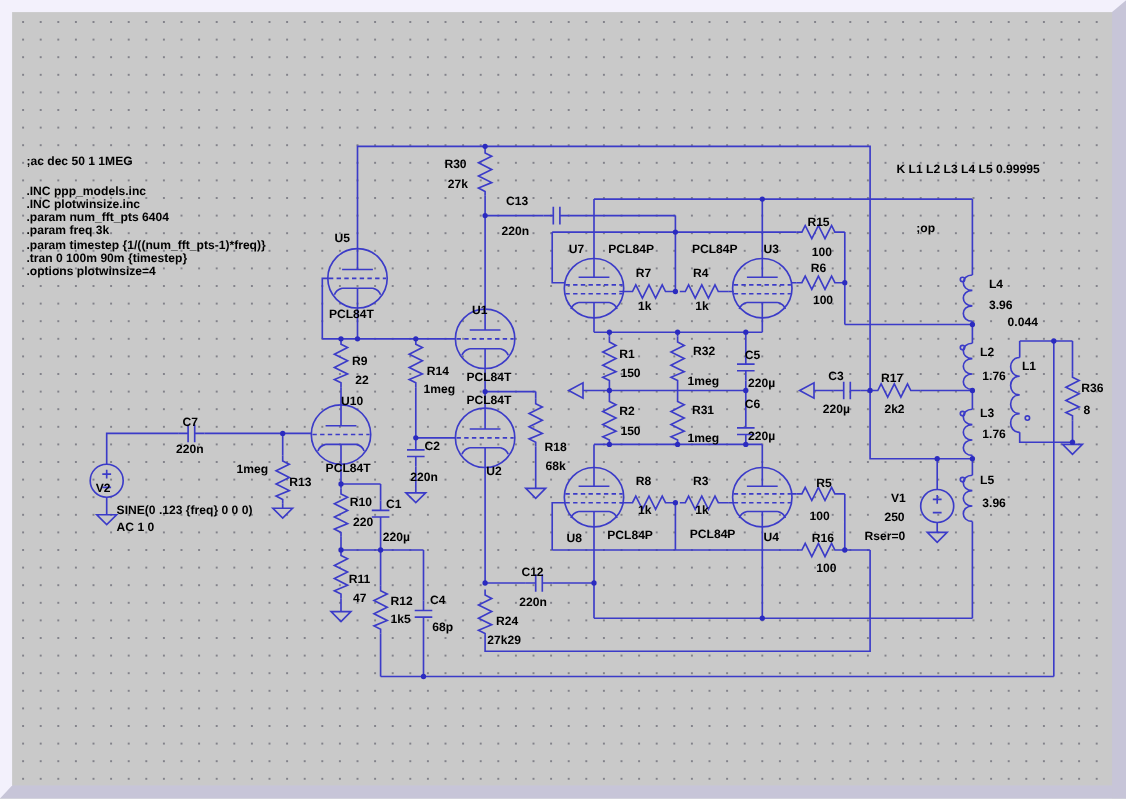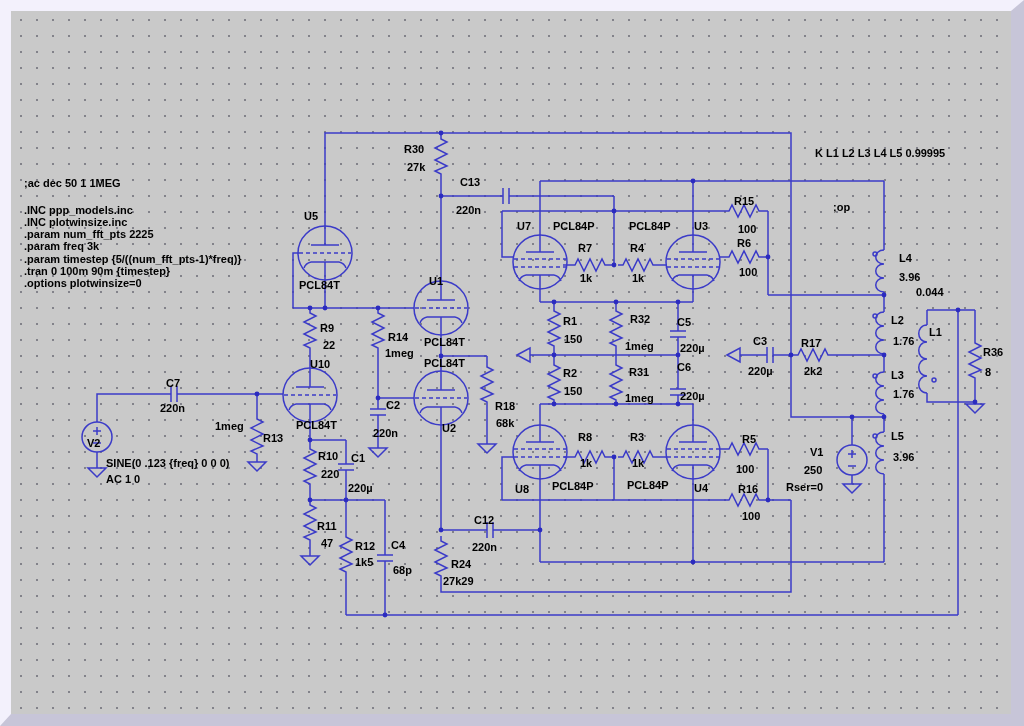--- a/index.html
+++ b/index.html
@@ -3,37 +3,37 @@
 <meta charset="utf-8">
 <style>
   html,body{margin:0;padding:0;background:#e4e2f0;}
   #win{position:relative;width:1024px;height:726px;box-sizing:border-box;
        border-style:solid;border-width:11px 13px 12px 11px;
        border-color:#f3f1fc #c7c5d8 #c7c5d8 #f3f1fc;background:#c9c9c9;}
   #grid{position:absolute;inset:0;
         background-image:radial-gradient(circle,#82828a 0.8px,transparent 0.9px);
         background-size:16px 16px;background-position:2px 1px;}
   #schem{position:absolute;left:-11px;top:-11px;}
-  .dir{position:absolute;left:13px;font:bold 11px "Liberation Sans",sans-serif;color:#000;white-space:pre;margin-top:36px;}
+  .dir{position:absolute;left:13px;font:bold 11px "Liberation Sans",sans-serif;color:#000;white-space:pre;}
   text{font:bold 11px "Liberation Sans",sans-serif;fill:#000;}
 </style>
 </head>
 <body>
 
 <div id="win">
   <div id="grid"></div>
 
   <div class="dir" style="top:130px">;ac dec 50 1 1MEG</div>
   <div class="dir" style="top:157px">.INC ppp_models.inc</div>
   <div class="dir" style="top:169px">.INC plotwinsize.inc</div>
-  <div class="dir" style="top:181px">.param num_fft_pts 2225</div>
+  <div class="dir" style="top:181px">.param num_fft_pts 6404</div>
   <div class="dir" style="top:193px">.param freq 3k</div>
-  <div class="dir" style="top:206px">.param timestep {5/((num_fft_pts-1)*freq)}</div>
+  <div class="dir" style="top:206px">.param timestep {1/((num_fft_pts-1)*freq)}</div>
   <div class="dir" style="top:218px">.tran 0 100m 90m {timestep}</div>
-  <div class="dir" style="top:230px">.options plotwinsize=0</div>
+  <div class="dir" style="top:230px">.options plotwinsize=4</div>
 
   <svg id="schem" width="1024" height="726" viewBox="0 0 1024 726">
     <defs>
       <path id="resv" d="M0 0 v5 l6 3 l-12 6 l12 6 l-12 6 l12 6 l-12 5 l6 3 v4" fill="none"></path>
       <path id="resh" d="M0 0 h5 l3 -6 l6 12 l6 -12 l6 12 l6 -12 l3 6 h9" fill="none"></path>
       <path id="capv" d="M0 0 v9 M-8 9 h16 M-8 15 h16 M0 15 v9" fill="none"></path>
       <path id="caph" d="M0 0 h9 M9 -8 v16 M15 -8 v16 M15 0 h9" fill="none"></path>
       <g id="indv">
         <path d="M0 0 c-11 0 -11 14 0 14 c-11 0 -11 14 0 14 c-11 0 -11 14 0 14" fill="none"></path>
         <circle cx="-9" cy="4" r="2" fill="none"></circle>

